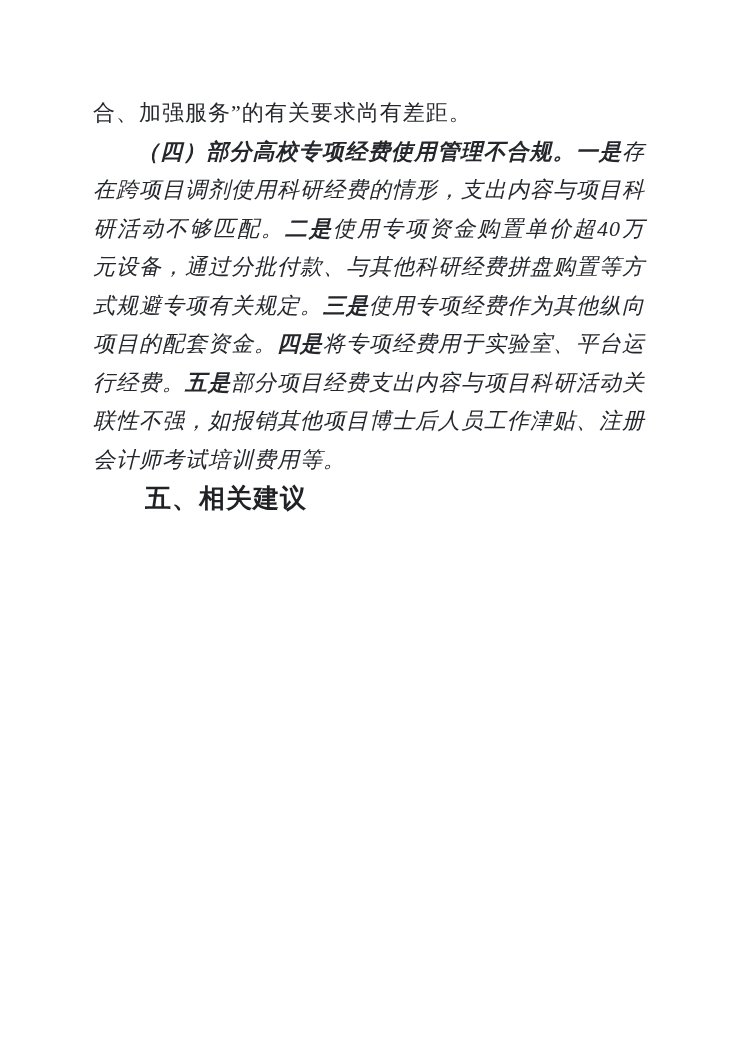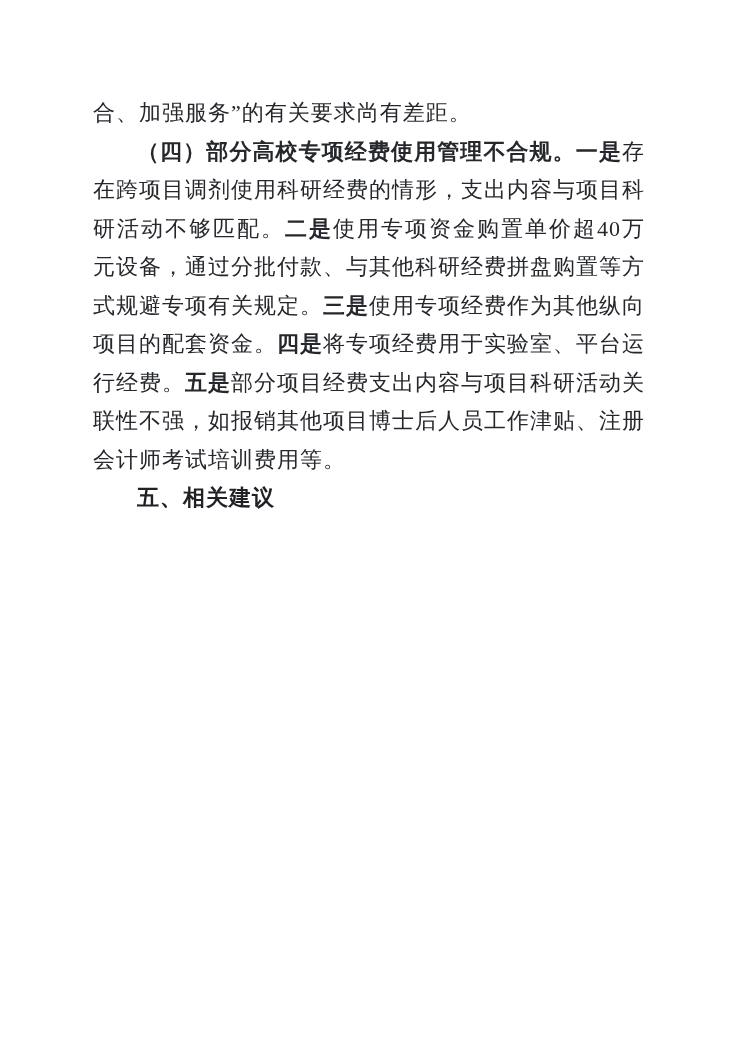--- a/index.html
+++ b/index.html
@@ -26,34 +26,35 @@
     letter-spacing: 1px;
     text-align: justify;
     text-justify: inter-character;
   }
   .para {
     margin: 0;
     padding: 0;
   }
   .indent {
     text-indent: 2em;
+    font-style: italic;
   }
   .run-regular {
     font-weight: 400;
   }
   .run-bold {
     font-weight: 700;
   }
   .section-heading {
     margin: 0;
     padding: 0;
     text-indent: 2em;
     font-family: "Liberation Sans", "DejaVu Sans", sans-serif;
     font-weight: 600;
-    font-size: 22px;
+    font-size: 26px;
     color: #1f2125;
     text-align: left;
   }
   .page-number {
     position: absolute;
     left: 0;
     top: 966px;
     width: 750px;
     text-align: center;
     font-family: "Liberation Serif", "DejaVu Serif", serif;

